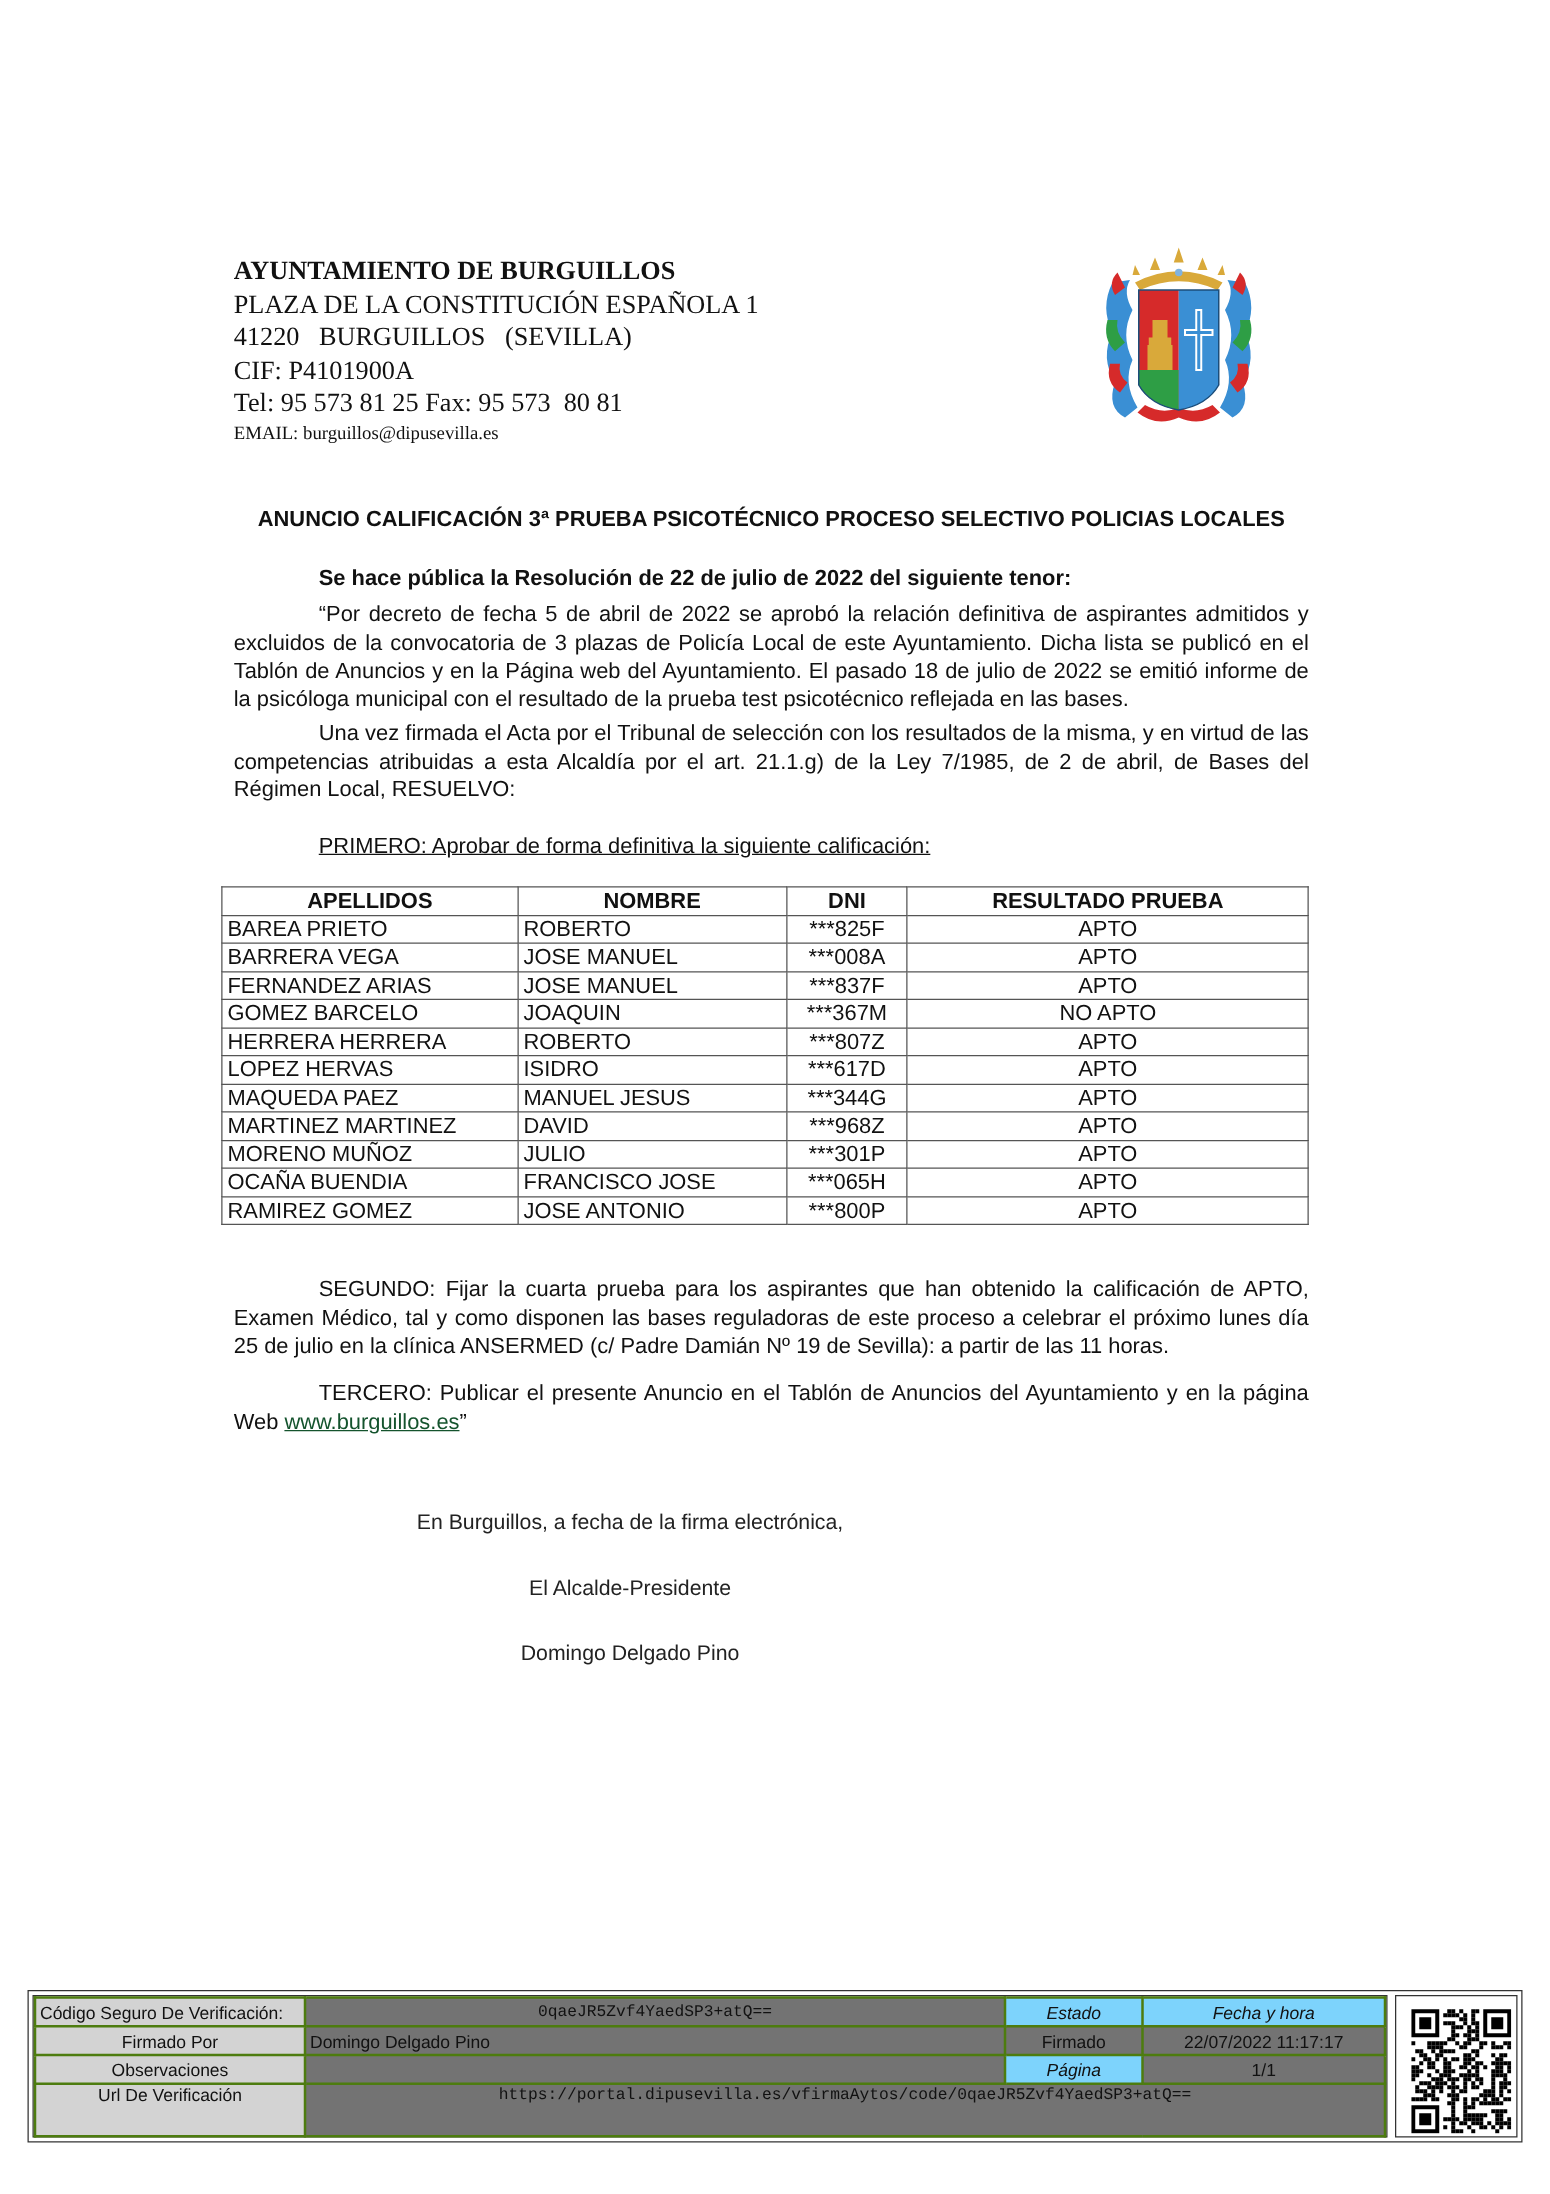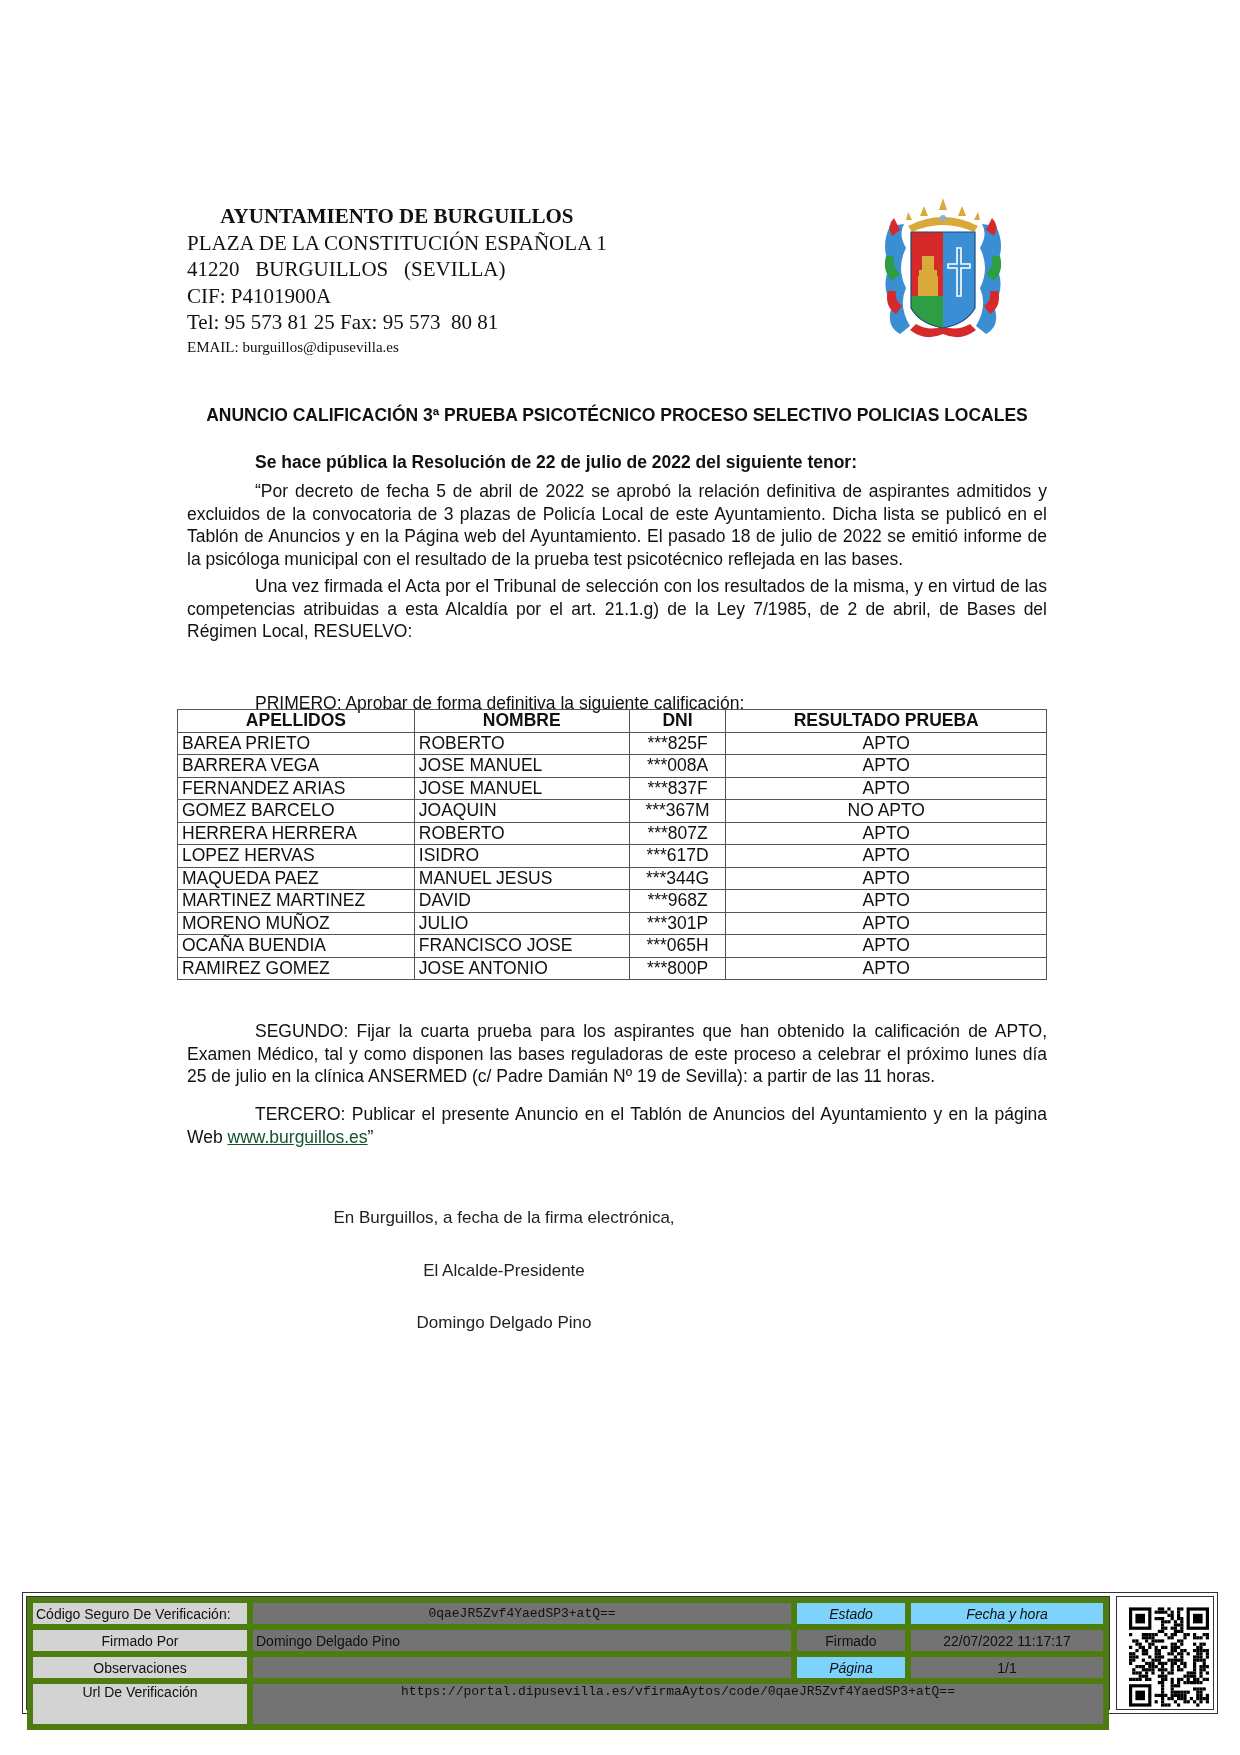--- a/index.html
+++ b/index.html
@@ -3,21 +3,21 @@
 <meta charset="utf-8">
 <style>
   html, body { margin:0; padding:0; background:#ffffff; }
   body { width:1240px; height:1755px; position:relative; overflow:hidden; color:#111; }
   .serif { font-family:"Liberation Serif","DejaVu Serif",serif; }
   .sans { font-family:"Liberation Sans","DejaVu Sans",sans-serif; }
   .mono { font-family:"Liberation Mono","DejaVu Sans Mono",monospace; }
 
   #letterhead { position:absolute; left:187px; top:203px; }
   #letterhead .lh-line { font-size:21px; line-height:26.5px; white-space:pre; }
-  #letterhead .lh-title { font-weight:bold;text-align:center; }
+  #letterhead .lh-title { font-weight:bold; }
   #letterhead .lh-email { font-size:15px; line-height:22px; }
 
   #coat-of-arms { position:absolute; left:880px; top:196px; width:126px; height:146px; }
 
   #doc-title { position:absolute; left:187px; top:384px; width:860px; text-align:center; font-weight:bold; font-size:17.5px; line-height:22px;margin-top:20px; }
   #intro { position:absolute; left:255px; top:452px; font-weight:bold; font-size:17.5px; }
 
   .para { position:absolute; left:187px; width:860px; font-size:17.5px; line-height:22.5px; text-align:justify; }
   .para .indent { display:inline-block; width:68px; }
 
@@ -28,21 +28,21 @@
   #results-table col.c1 { width:237px; } #results-table col.c2 { width:215px; }
   #results-table col.c3 { width:97px; } #results-table col.c4 { width:321px; }
 
   .link { color:#1a1aa6; text-decoration:underline; }
 
   .sig { position:absolute; left:0; width:1008px; text-align:center; font-size:17px; color:#222; }
 
   #verification { position:absolute; left:22px; top:1592px; width:1194px; height:120px; border:1px solid #333; }
   #verif-inner { position:absolute; left:3px; top:3px; width:1082px; height:112px; border:1px solid #333; }
   #verif-table { border-collapse:collapse; width:1082px; font-size:14px; }
-  #verif-table td { border:6px solid #4d7c0f; height:21px; padding:0 3px; white-space:nowrap; }
+  #verif-table td { border:2px solid #4d7c0f; height:21px; padding:0 3px; white-space:nowrap; }
   #verif-table td.lbl { background:#d3d3d3; text-align:center; width:208px; }
   #verif-table td.val { background:#737373; }
   #verif-table td.hdr { background:#7dd3fc; text-align:center;font-style:italic; }
   #verif-table td.cen { text-align:center; }
   #qr-box { position:absolute; left:1093px; top:3px; width:96px; height:112px; border:1px solid #333; }
   #qr-code { position:absolute; left:12px; top:10px; width:80px; height:100px; }
 </style>
 </head>
 <body>
 
@@ -91,21 +91,21 @@
 
 <div id="doc-title" class="sans">ANUNCIO CALIFICACIÓN 3ª PRUEBA PSICOTÉCNICO PROCESO SELECTIVO POLICIAS LOCALES</div>
 <div id="intro" class="sans">Se hace pública la Resolución de 22 de julio de 2022 del siguiente tenor:</div>
 
 <div class="para sans" style="top:480px;">
   <span class="indent"></span><span>“Por decreto de fecha 5 de abril de 2022 se aprobó la relación definitiva de aspirantes admitidos y excluidos de la convocatoria de 3 plazas de Policía Local de este Ayuntamiento. Dicha lista se publicó en el Tablón de Anuncios y en la Página web del Ayuntamiento. El pasado 18 de julio de 2022 se emitió informe de la psicóloga municipal con el resultado de la prueba test psicotécnico reflejada en las bases.</span>
 </div>
 <div class="para sans" style="top:575px;">
   <span class="indent"></span><span>Una vez firmada el Acta por el Tribunal de selección con los resultados de la misma, y en virtud de las competencias atribuidas a esta Alcaldía por el art. 21.1.g) de la Ley 7/1985, de 2 de abril, de Bases del Régimen Local, RESUELVO:</span>
 </div>
-<div class="para sans" style="top:692px;">
+<div class="para sans" style="top:665px;text-decoration:underline;">
   <span class="indent"></span><span>PRIMERO: Aprobar de forma definitiva la siguiente calificación:</span>
 </div>
 
 <table id="results-table" class="sans">
   <colgroup>
       <col class="c1">
       <col class="c2">
       <col class="c3">
       <col class="c4">
     </colgroup>

